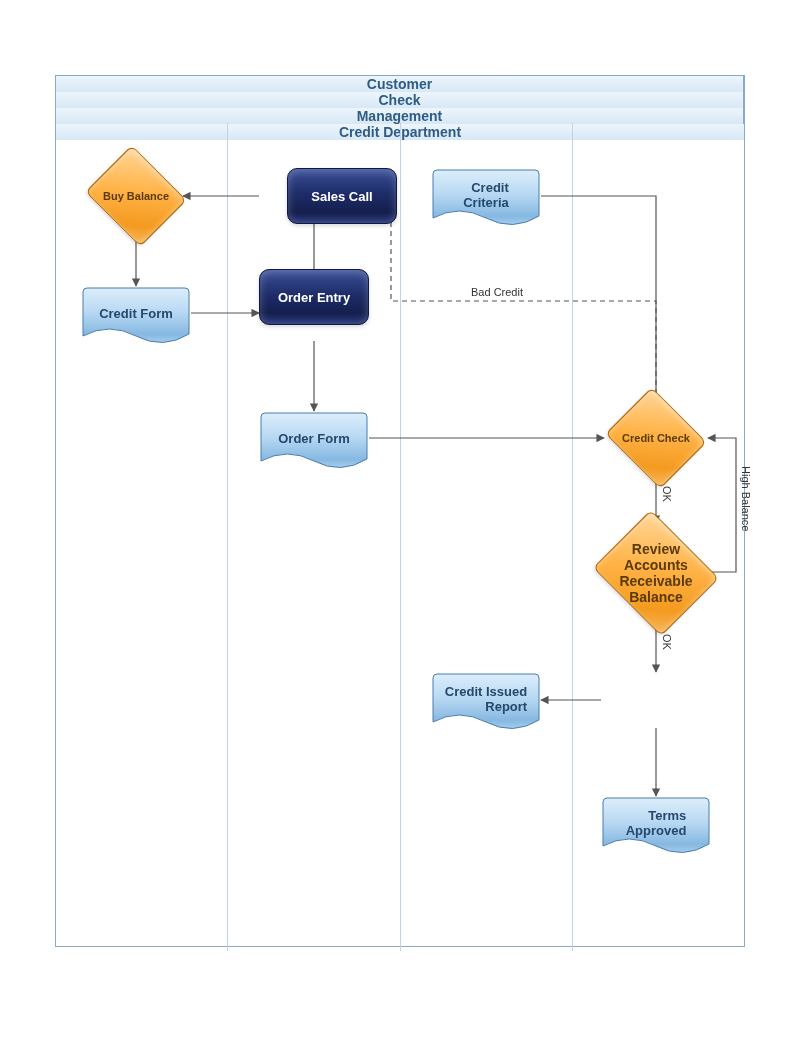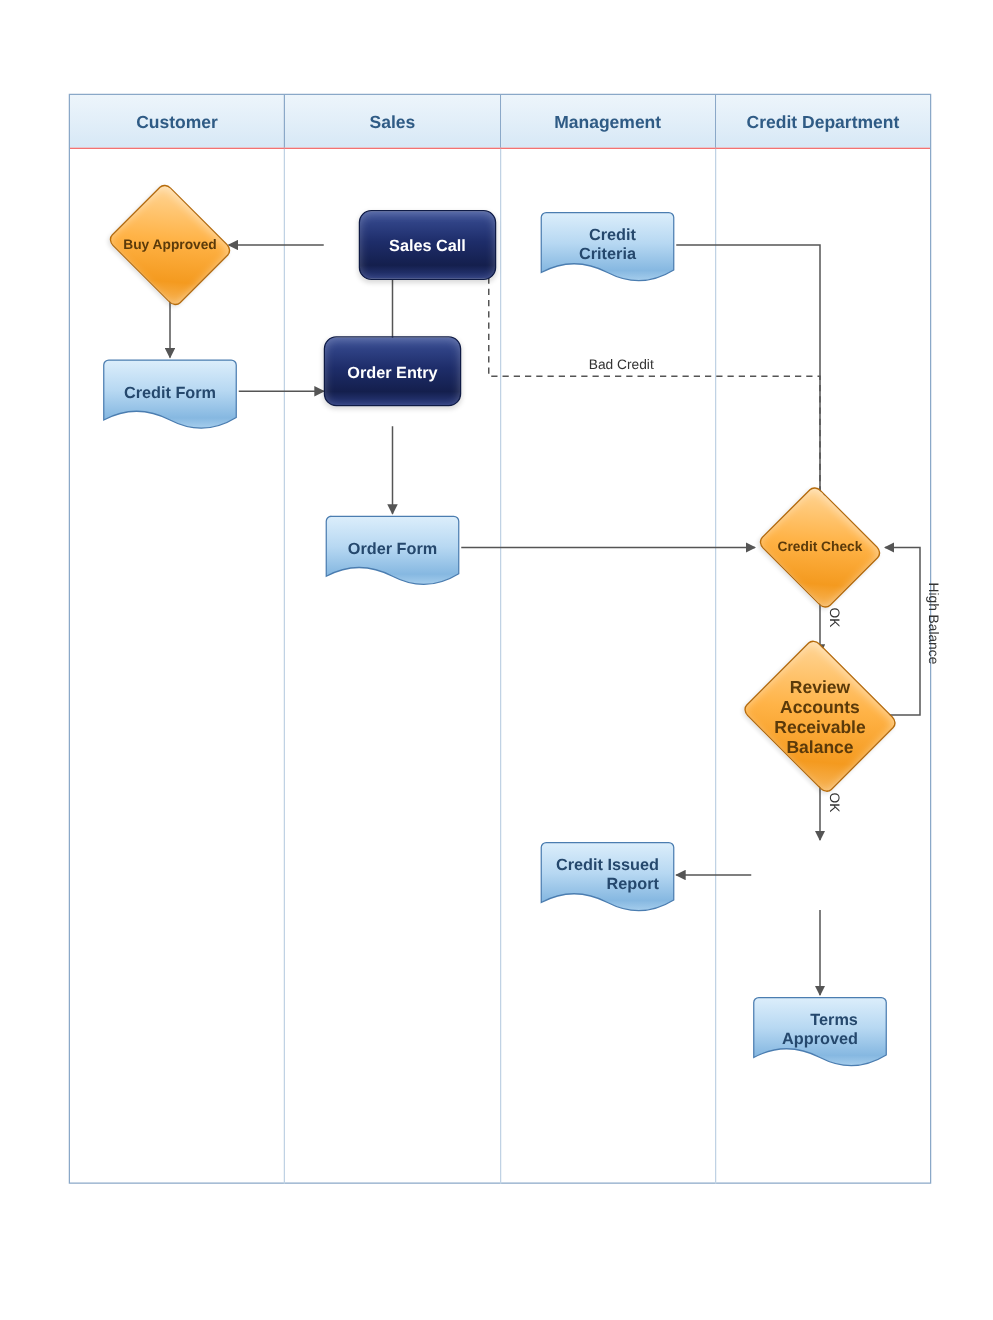--- a/index.html
+++ b/index.html
@@ -15,21 +15,22 @@
     position: absolute;
     left: 55px;
     top: 75px;
     width: 688px;
     height: 870px;
     border: 1px solid #8aa8c8;
   }
   .lane-header-row {
     height: 42px;
     display: flex;
-    border-bottom: 1px solid #ef4444;
+    border-bottom: 5px solid #ef4444;
+    flex-direction: column;
   }
   .lane-header {
     flex: 1;
     background: linear-gradient(to bottom, #edf5fb 0%, #d7e8f6 100%);
     color: #2f5b85;
     font-weight: 600;
     font-size: 14px;
     display: flex;
     align-items: center;
     justify-content: center;
@@ -140,21 +141,21 @@
     width: 688px; height: 870px;
     overflow: visible;
   }
 </style>
 </head>
 <body>
 
 <div class="swimlane-frame">
   <div class="lane-header-row">
     <div class="lane-header">Customer</div>
-    <div class="lane-header">Sales</div>
+    <div class="lane-header">Check</div>
     <div class="lane-header">Management</div>
     <div class="lane-header">Credit Department</div>
   </div>
   <div class="lane-body-row">
     <div class="lane-body"></div>
     <div class="lane-body"></div>
     <div class="lane-body"></div>
     <div class="lane-body"></div>
   </div>
 
@@ -195,21 +196,21 @@
 
       <path d="M 600 546 L 600 596" stroke="#555" stroke-width="1.2" fill="none" marker-end="url(#arrow)"></path>
 
       <path d="M 545 624 L 485 624" stroke="#555" stroke-width="1.2" fill="none" marker-end="url(#arrow)"></path>
 
       <path d="M 600 652 L 600 720" stroke="#555" stroke-width="1.2" fill="none" marker-end="url(#arrow)"></path>
     </svg>
 
     <div class="node decision" style="left:35px; top:90px;">
       <div class="diamond"></div>
-      <div class="txt">Buy Approved</div>
+      <div class="txt">Buy Balance</div>
     </div>
 
     <div class="node process" style="left:203px; top:92px;margin-left:28px;">
       <span>Sales Call</span>
     </div>
 
     <div class="node document" style="left:375px; top:92px;">
       <svg viewBox="0 0 110 62" preserveAspectRatio="none">
         <path d="M6 2 H104 A4 4 0 0 1 108 6 V48 Q82 64 55 50 Q28 36 2 50 V6 A4 4 0 0 1 6 2 Z" fill="url(#docGrad)" stroke="#4b7db0" stroke-width="1"></path>
       </svg>

